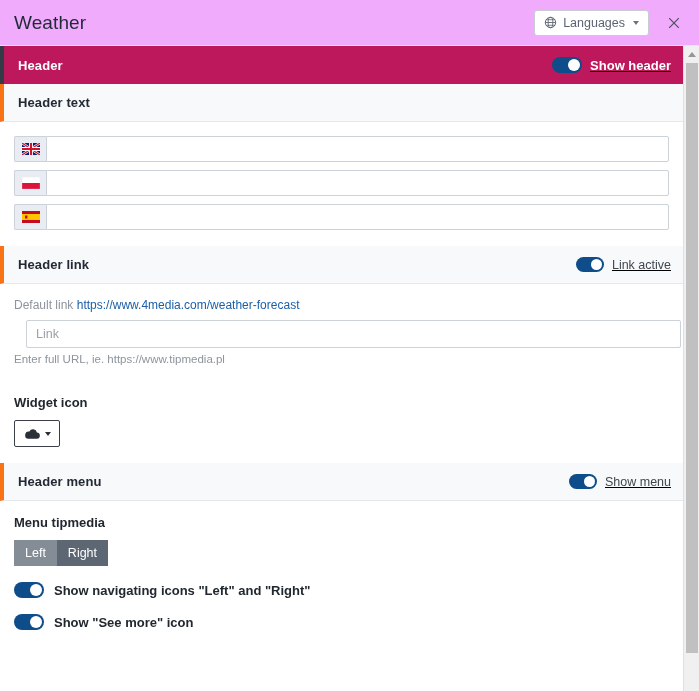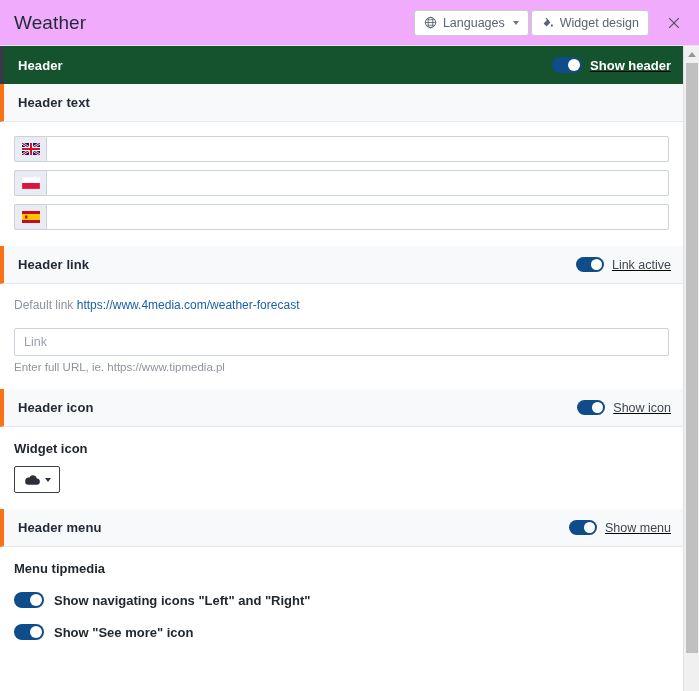--- a/index.html
+++ b/index.html
@@ -84,21 +84,21 @@
     height: 38px;
     display: flex;
     align-items: center;
     padding: 0 12px 0 14px;
     background: #f7f9fb;
     border-bottom: 1px solid #e4e7eb;
     border-left: 4px solid #f97316;
     position: relative;
   }
   .sec-head.dark {
-    background: #14532d;
+    background: #be185d;
     border-left: 4px solid #343a46;
     border-bottom: none;
     height: 38px;
   }
   .sec-title {
     font-size: 13px;
     font-weight: bold;
     color: #232a35;
     letter-spacing: .1px;
   }
@@ -169,21 +169,21 @@
     font-size: 12.5px;
     color: #333;
     padding: 0 8px;
     outline: none;
   }
 
   
   .muted-line {
     font-size: 12px;
     color: #8d949d;
-    margin-bottom: 16px;
+    margin-bottom: 8px;
   }
   .muted-line a {
     color: #1b5fa8;
     text-decoration: none;
   }
   .bold-line {
     font-size: 13px;
     font-weight: bold;
     color: #22282f;
     margin-bottom: 9px;
@@ -193,20 +193,21 @@
     width: 100%;
     height: 28px;
     border: 1px solid #ccd2da;
     border-radius: 2px;
     padding: 0 9px;
     font-family: "Liberation Sans", sans-serif;
     font-size: 12.5px;
     color: #333;
     outline: none;
     background: #fff;
+    margin-left: 12px;
   }
   .text-input::placeholder { color: #9aa1aa; }
   .hint {
     font-size: 11.5px;
     color: #8d949d;
     margin-top: 5px;
   }
 
   
   .field-label {
@@ -306,30 +307,20 @@
           <ellipse cx="8" cy="8" rx="2.9" ry="6.4" fill="none" stroke="#5b6470" stroke-width="1.1"></ellipse>
           <line x1="1.7" y1="8" x2="14.3" y2="8" stroke="#5b6470" stroke-width="1.1"></line>
           <line x1="2.6" y1="4.6" x2="13.4" y2="4.6" stroke="#5b6470" stroke-width="1"></line>
           <line x1="2.6" y1="11.4" x2="13.4" y2="11.4" stroke="#5b6470" stroke-width="1"></line>
         </svg>
       </span>
       <span>Languages</span>
       <span class="caret"></span>
     </button>
 
-    <button class="tbtn">
-      <span style="display:inline-flex">
-        <svg width="13" height="13" viewBox="0 0 16 16" aria-hidden="true">
-          <path d="M3.2 9.2 L8.0 4.4 L11.6 8.0 L6.8 12.8 Z" fill="#5b6470"></path>
-          <line x1="6.4" y1="3.0" x2="9.6" y2="6.2" stroke="#5b6470" stroke-width="1.4" stroke-linecap="round"></line>
-          <path d="M13.4 9.6 c0.9 1.3 1.2 2.0 1.2 2.5 a1.2 1.2 0 0 1 -2.4 0 c0 -0.5 0.3 -1.2 1.2 -2.5 z" fill="#5b6470"></path>
-        </svg>
-      </span>
-      <span>Widget design</span>
-    </button>
 
     <button class="close-btn">
       <svg width="14" height="14" viewBox="0 0 16 16" aria-hidden="true">
         <line x1="2.5" y1="2.5" x2="13.5" y2="13.5" stroke="#4a4f57" stroke-width="1.3"></line>
         <line x1="13.5" y1="2.5" x2="2.5" y2="13.5" stroke="#4a4f57" stroke-width="1.3"></line>
       </svg>
     </button>
   </div>
 </div>
 
@@ -394,27 +385,20 @@
     </div>
     <div class="sec-body">
       <div class="muted-line">
         <span>Default link</span>
         <a href="#">https://www.4media.com/weather-forecast</a>
       </div>
       <input class="text-input" type="text" placeholder="Link" style="">
       <div class="hint">Enter full URL, ie. https://www.tipmedia.pl</div>
     </div>
 
-    <div class="sec-head">
-      <span class="sec-title">Header icon</span>
-      <span class="sec-right">
-        <span class="switch"></span>
-        <span class="toggle-label">Show icon</span>
-      </span>
-    </div>
     <div class="sec-body">
       <div class="field-label">Widget icon</div>
       <button class="icon-picker">
         <span style="display:inline-flex">
           <svg width="17" height="13" viewBox="0 0 24 18" aria-hidden="true">
             <path d="M6.2 16.5 h11.6 a4.4 4.4 0 0 0 0.4 -8.8 a5.6 5.6 0 0 0 -10.6 -1.6 a4.3 4.3 0 0 0 -1.4 10.4 z" fill="#2b3038"></path>
           </svg>
         </span>
         <span class="caret"></span>
       </button>
@@ -423,20 +407,24 @@
     <div class="sec-head">
       <span class="sec-title">Header menu</span>
       <span class="sec-right">
         <span class="switch"></span>
         <span class="toggle-label">Show menu</span>
       </span>
     </div>
     <div class="sec-body">
       <div class="field-label">Menu tipmedia</div>
 
+      <div class="seg-group">
+        <button class="seg">Left</button>
+        <button class="seg active">Right</button>
+      </div>
 
       <div class="check-row">
         <span class="switch lg"></span>
         <span class="label">Show navigating icons "Left" and "Right"</span>
       </div>
 
       <div class="check-row">
         <span class="switch lg"></span>
         <span class="label">Show "See more" icon</span>
       </div>

